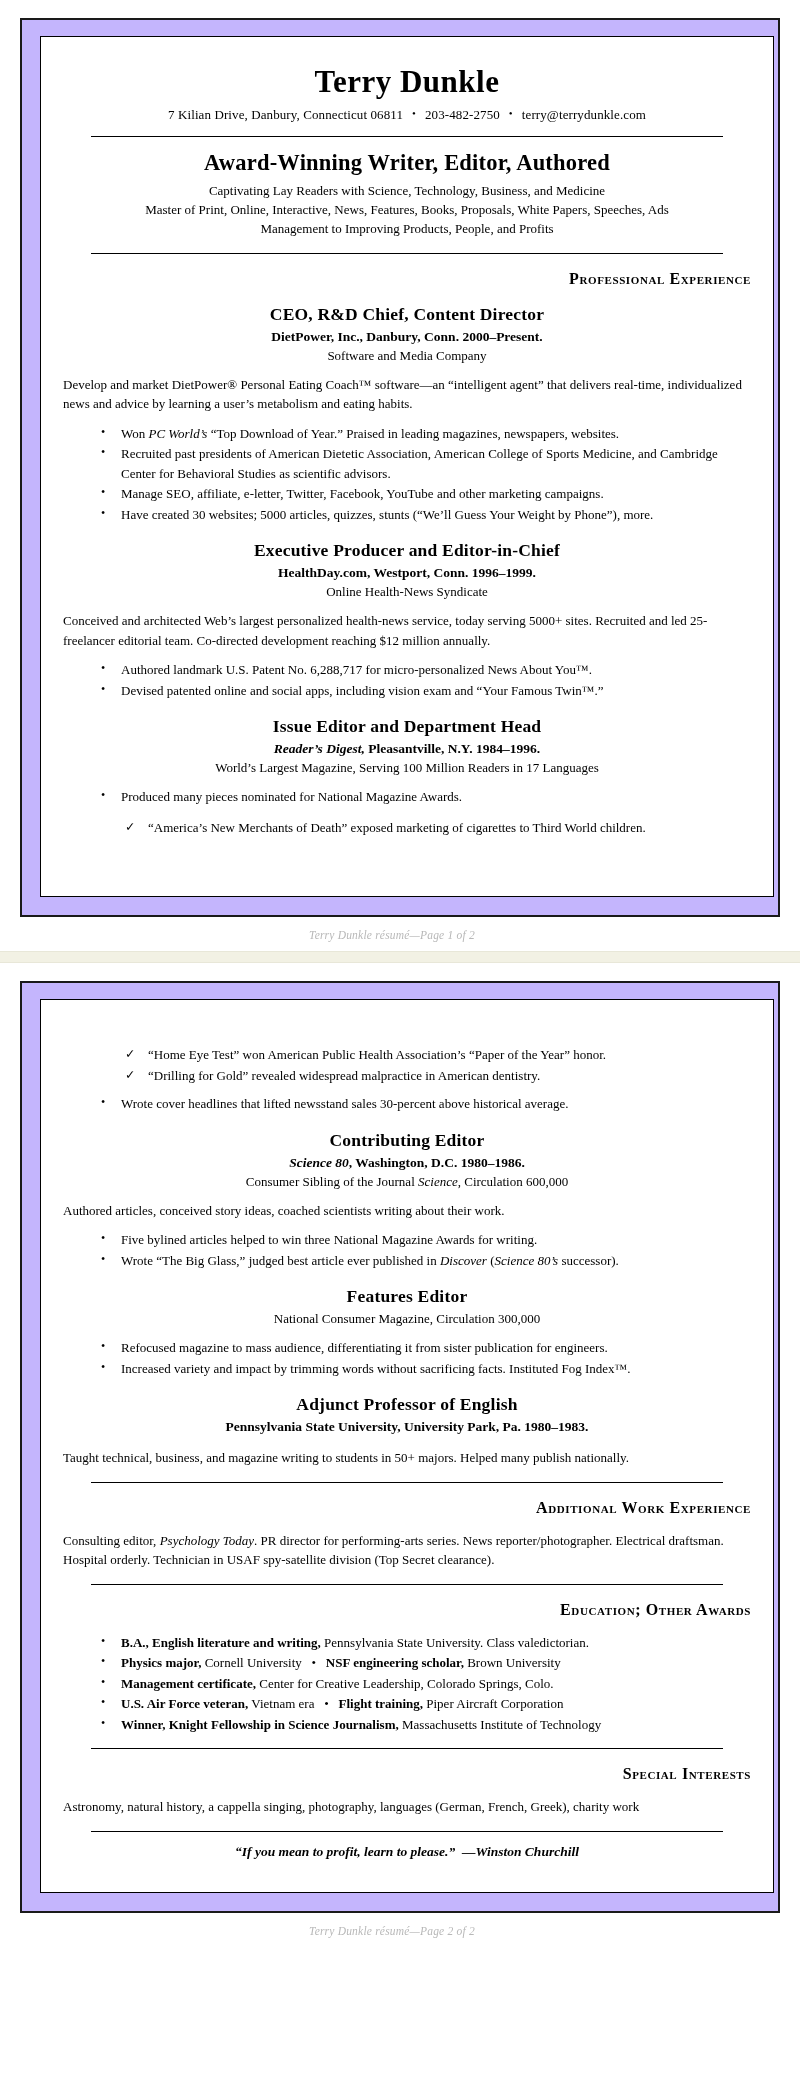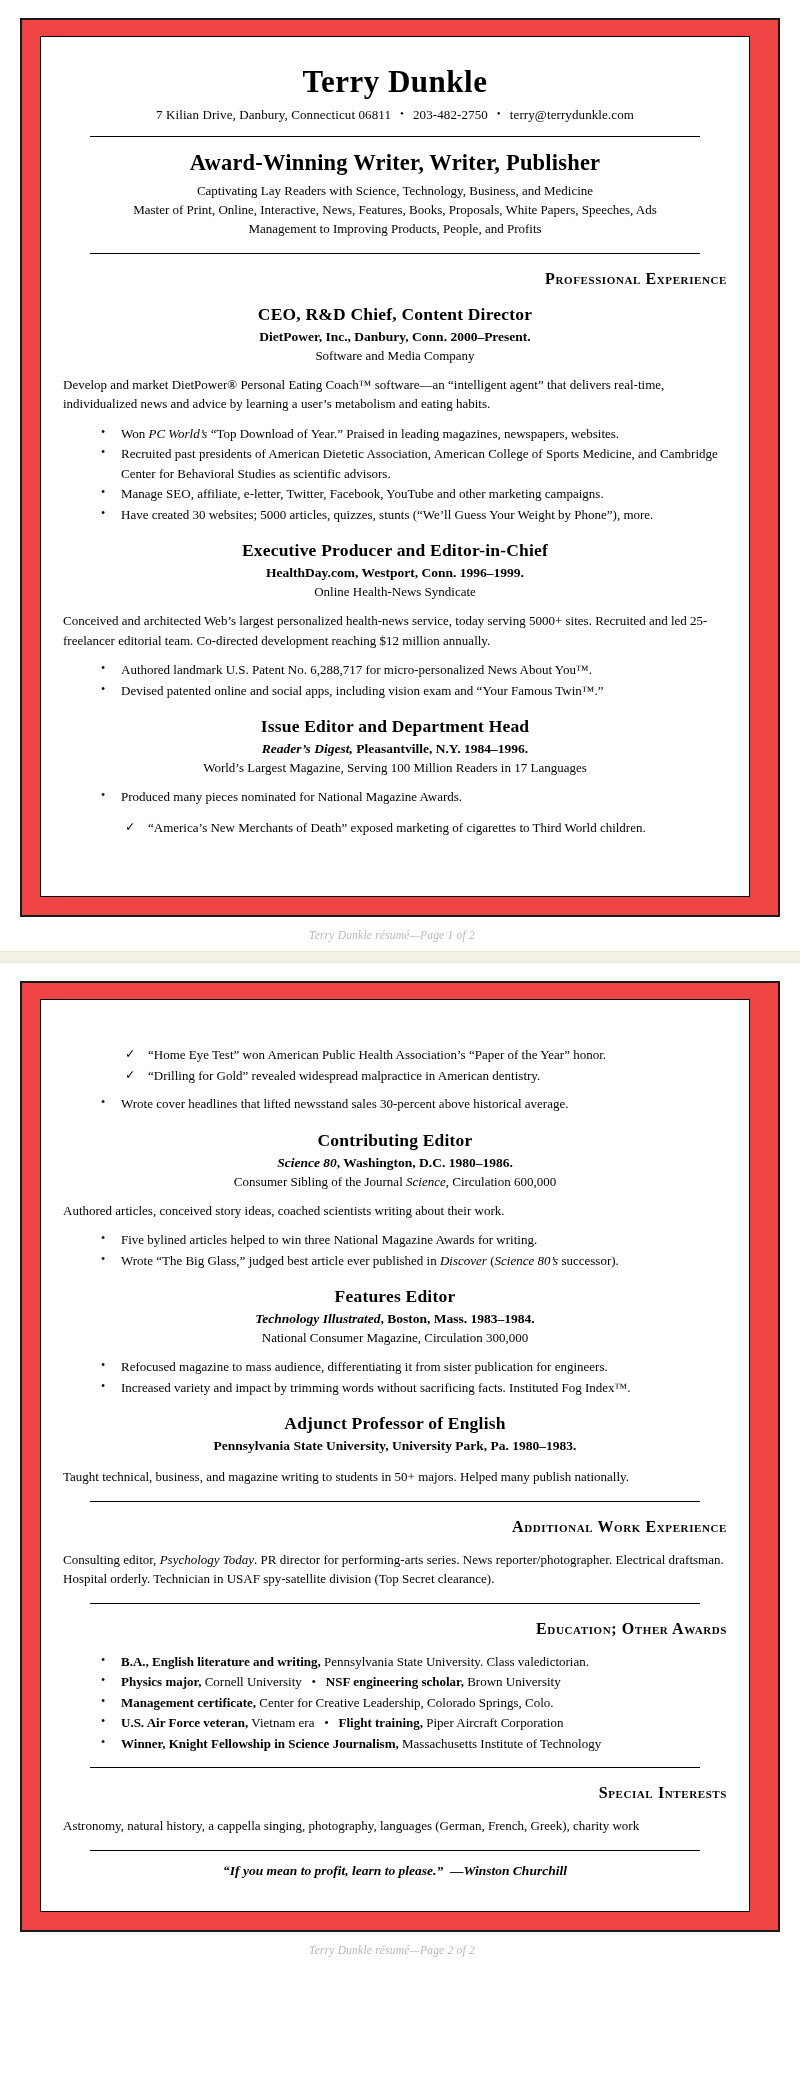--- a/index.html
+++ b/index.html
@@ -19,23 +19,23 @@
   }
   
   .page {
     width: 760px;
     margin: 0 auto;
     background: #ffffff;
     box-sizing: border-box;
   }
   .page-frame {
     border: 2px solid #1a1a1a;
-    background: #ef4444;
+    background: #c4b5fd;
     box-sizing: border-box;
-    padding: 16px 28px 18px 18px;
+    padding: 16px 4px 18px 18px;
   }
   .page-inner {
     border: 1px solid #000000;
     box-sizing: border-box;
     padding: 14px 22px 16px 22px;
     background: #ffffff;
   }
   .page-footer {
     text-align: center;
     font-style: italic;
@@ -182,21 +182,21 @@
       <div class="page-inner">
 
         <div class="name">Terry Dunkle</div>
 
         <div class="contact">
           <span>7 Kilian Drive, Danbury, Connecticut 06811</span><span class="sep">•</span><span>203-482-2750</span><span class="sep">•</span><span>terry@terrydunkle.com</span>
         </div>
 
         <hr class="rule">
 
-        <div class="headline">Award-Winning Writer, Writer, Publisher</div>
+        <div class="headline">Award-Winning Writer, Editor, Authored</div>
         <div class="tagline">Captivating Lay Readers with Science, Technology, Business, and Medicine</div>
         <div class="tagline">Master of Print, Online, Interactive, News, Features, Books, Proposals, White Papers, Speeches, Ads</div>
         <div class="tagline">Management to Improving Products, People, and Profits</div>
 
         <div class="divider-wrap">
           <hr class="rule">
         </div>
 
         <div class="section-title">Professional Experience</div>
 
@@ -257,21 +257,20 @@
         <div class="job-title">Contributing Editor</div>
         <div class="job-org"><i>Science 80</i><span>, Washington, D.C. 1980–1986.</span></div>
         <div class="job-desc"><span>Consumer Sibling of the Journal </span><i>Science</i><span>, Circulation 600,000</span></div>
         <p class="para">Authored articles, conceived story ideas, coached scientists writing about their work.</p>
         <ul class="bullets">
           <li>Five bylined articles helped to win three National Magazine Awards for writing.</li>
           <li>Wrote “The Big Glass,” judged best article ever published in <i>Discover</i> (<i>Science 80’s</i> successor).</li>
         </ul>
 
         <div class="job-title">Features Editor</div>
-        <div class="job-org"><i>Technology Illustrated</i><span>, Boston, Mass. 1983–1984.</span></div>
         <div class="job-desc">National Consumer Magazine, Circulation 300,000</div>
         <ul class="bullets">
           <li>Refocused magazine to mass audience, differentiating it from sister publication for engineers.</li>
           <li>Increased variety and impact by trimming words without sacrificing facts. Instituted Fog Index™.</li>
         </ul>
 
         <div class="job-title">Adjunct Professor of English</div>
         <div class="job-org">Pennsylvania State University, University Park, Pa. 1980–1983.</div>
         <div class="spacer-sm"></div>
         <p class="para">Taught technical, business, and magazine writing to students in 50+ majors. Helped many publish nationally.</p>

